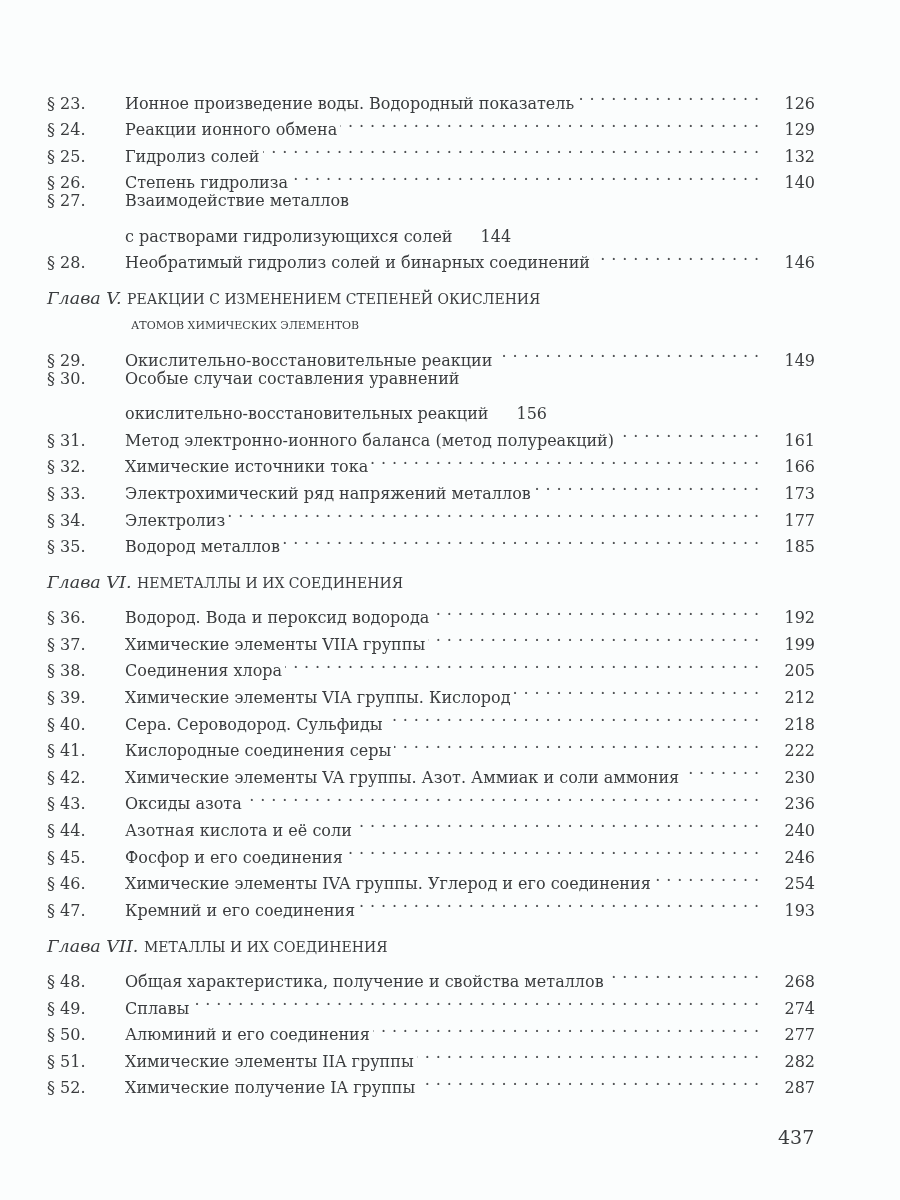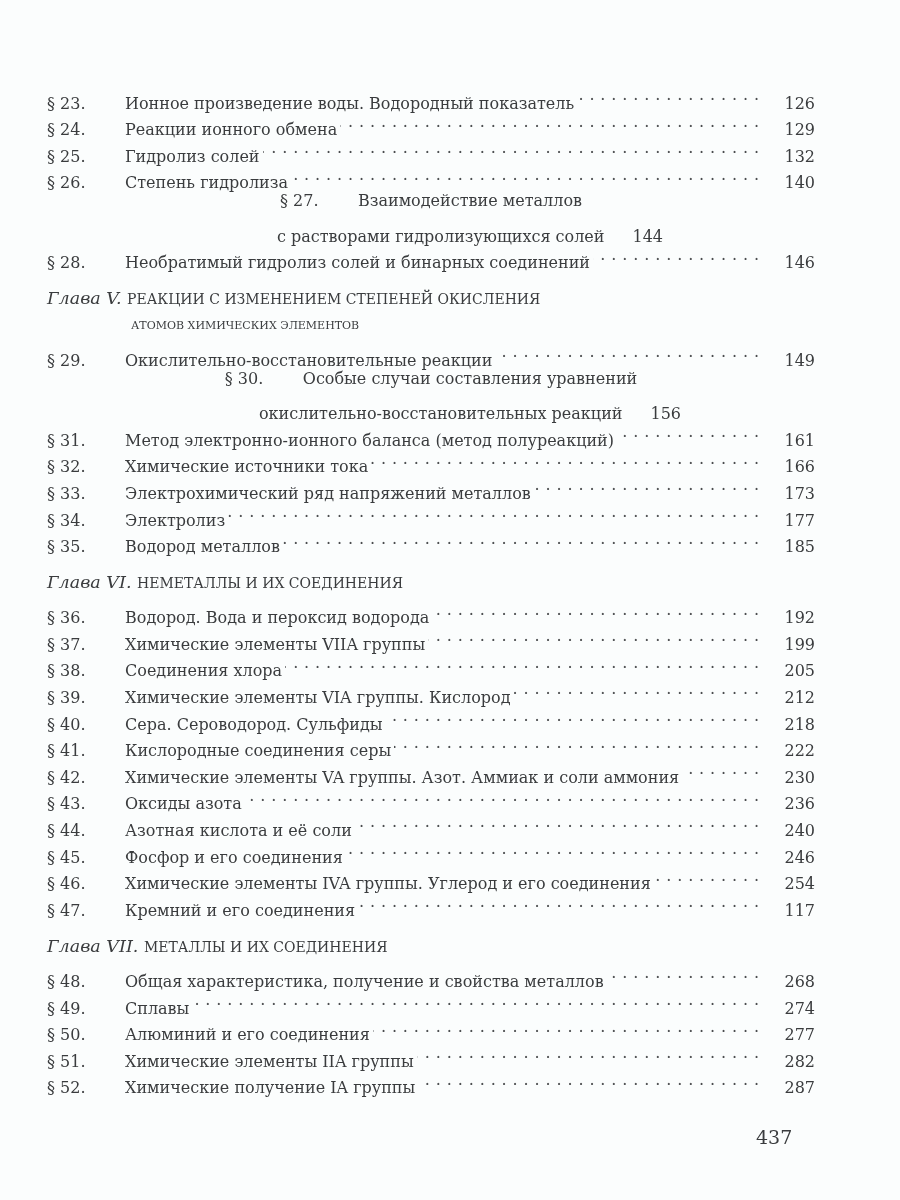--- a/index.html
+++ b/index.html
@@ -53,21 +53,21 @@
       color: #4a4c4e;
     }
     .entry .page-no {
       flex: 0 0 auto;
       text-align: right;
       margin-left: 22px;
     }
     .entry.multi {
       height: auto;
       flex-direction: column;
-      align-items: center;
+      align-items: flex-start;
     }
     .entry.multi .first-line {
       display: flex;
       height: 26.6px;
     }
     .entry.multi .second-line {
       display: flex;
       align-items: baseline;
       height: 26.6px;
       padding-left: 78px;
@@ -85,21 +85,21 @@
       text-transform: uppercase;
       font-size: 14px;
     }
     .chapter .ch-title-2 {
       display: block;
       padding-left: 84px;
       font-size: 11px;
     }
     .page-number {
       position: absolute;
-      left: 756px;
+      left: 778px;
       top: 1126px;
       font-size: 19px;
       color: #3a3c3e;
     }
   </style>
 </head>
 <body>
 
 <div class="page">
 
@@ -265,21 +265,21 @@
   <div class="entry">
     <span class="num">§ 46.</span>
     <span class="title">Химические элементы IVA группы. Углерод и его соединения</span>
     <span class="dots"></span>
     <span class="page-no">254</span>
   </div>
   <div class="entry">
     <span class="num">§ 47.</span>
     <span class="title">Кремний и его соединения</span>
     <span class="dots"></span>
-    <span class="page-no">117</span>
+    <span class="page-no">193</span>
   </div>
 
   <div class="chapter">
     <span class="label">Глава VII.</span>
     <span class="ch-title">МЕТАЛЛЫ И ИХ СОЕДИНЕНИЯ</span>
   </div>
   <div class="entry">
     <span class="num">§ 48.</span>
     <span class="title">Общая характеристика, получение и свойства металлов</span>
     <span class="dots"></span>

